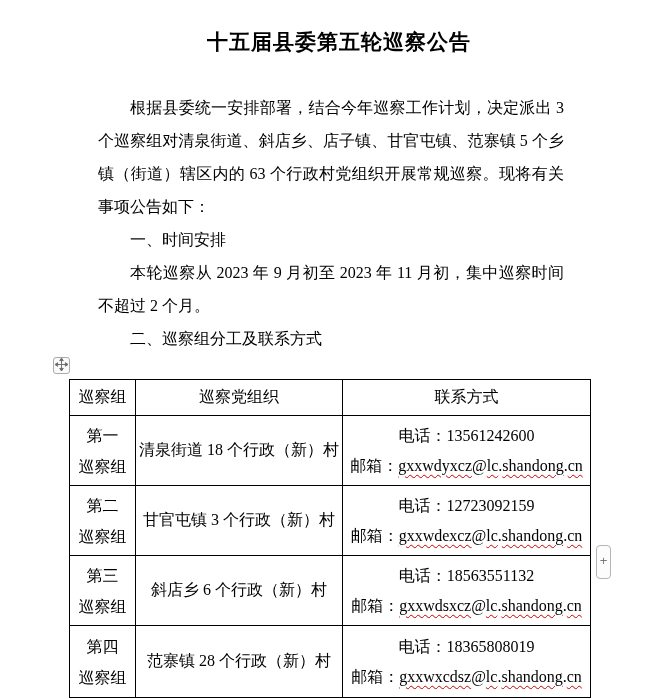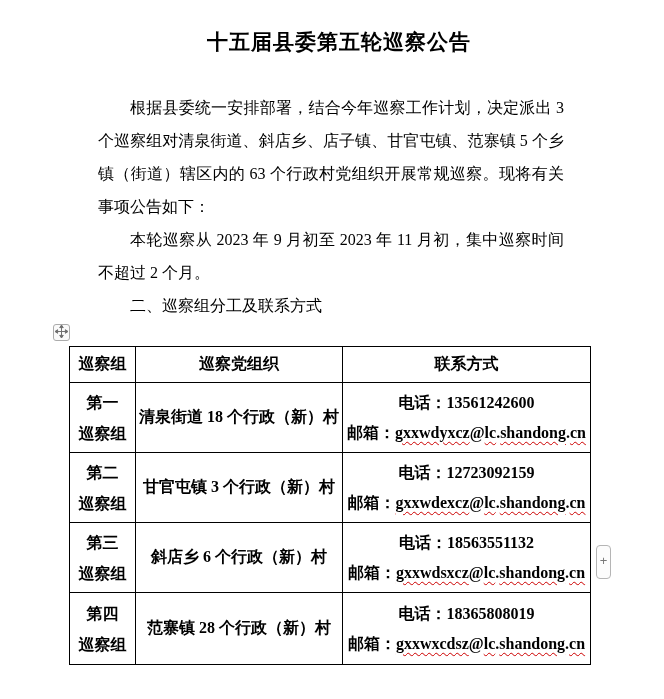--- a/index.html
+++ b/index.html
@@ -42,21 +42,21 @@
     display: flex; align-items: center; justify-content: center;
     cursor: move;
   }
 
   table.announce {
     border-collapse: collapse; table-layout: fixed;
     width: 521px; font-size: 16px;
   }
   table.announce td, table.announce th {
     border: 1px solid var(--border);
-    font-weight: bold;
+    font-weight: normal;
     text-align: center;
     vertical-align: middle;
     overflow: hidden;
   }
   .col-group { width: 66px; }
   .col-org   { width: 207px; }
   .col-contact { width: 248px; }
   tr.head-row { height: 36px; }
   tr.data-row { height: 70px; }
   tr.data-row.last { height: 72px; }
@@ -90,20 +90,21 @@
 </style>
 </head>
 <body>
 
 <div class="page">
 
   <div class="doc-title">十五届县委第五轮巡察公告</div>
 
   <div class="doc-body">
     <p>根据县委统一安排部署，结合今年巡察工作计划，决定派出 3 个巡察组对清泉街道、斜店乡、店子镇、甘官屯镇、范寨镇 5 个乡镇（街道）辖区内的 63 个行政村党组织开展常规巡察。现将有关事项公告如下：</p>
+    <p>一、时间安排</p>
     <p>本轮巡察从 2023 年 9 月初至 2023 年 11 月初，集中巡察时间不超过 2 个月。</p>
     <p>二、巡察组分工及联系方式</p>
   </div>
 
   <div class="table-wrap">
 
     <div class="move-handle">
       <span>
         <svg width="13" height="13" viewBox="0 0 16 16">
           <g stroke="#6e6e6e" stroke-width="1.2" fill="#6e6e6e">

